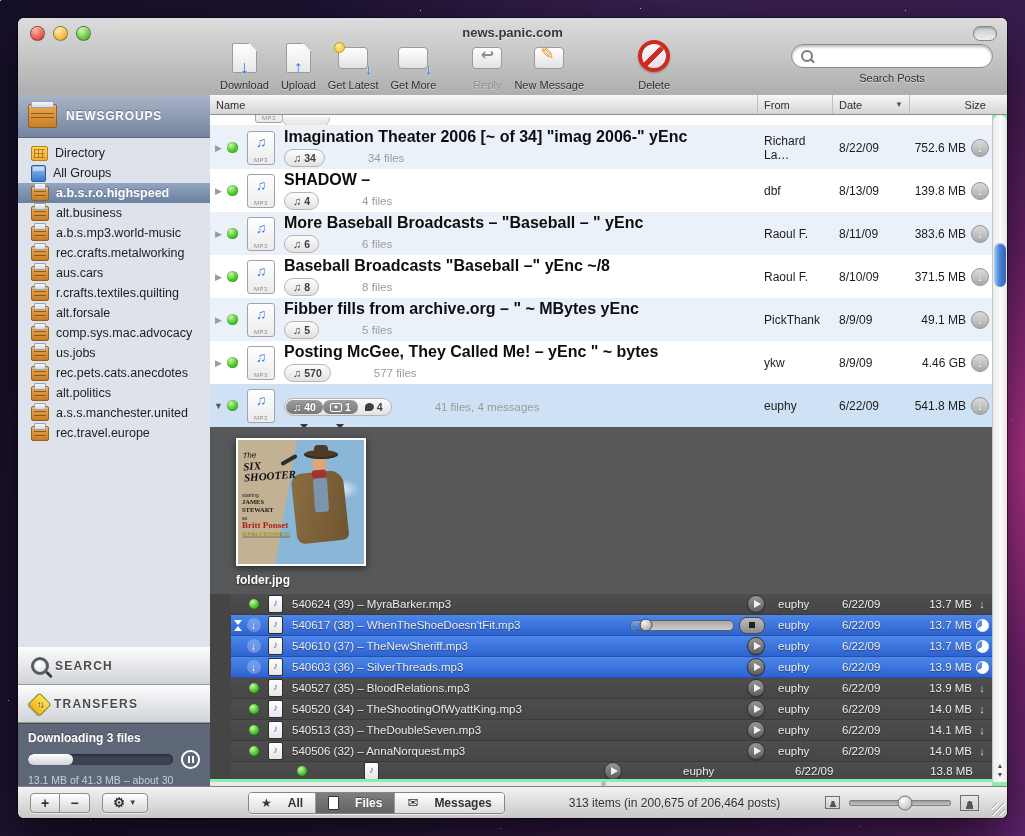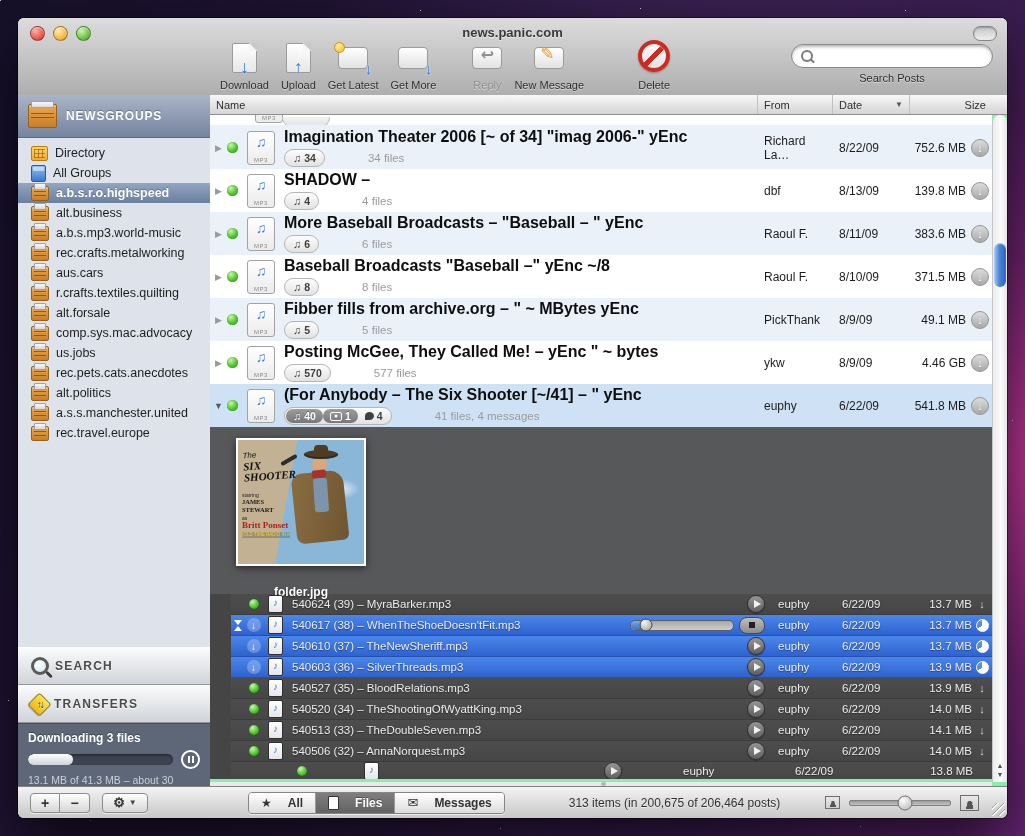--- a/index.html
+++ b/index.html
@@ -151,21 +151,21 @@
   .p-scarf{position:absolute;left:26px;top:22px;width:14px;height:8px;background:#a6332b;border-radius:2px;transform:rotate(-6deg);}
   .p-body{position:absolute;left:8px;top:24px;width:52px;height:70px;background:linear-gradient(105deg,#8a6d42,#6f5530);border-radius:10px 14px 6px 8px;transform:rotate(-6deg);}
   .p-shirt{position:absolute;left:28px;top:30px;width:14px;height:34px;background:#7d94ad;border-radius:3px;transform:rotate(-4deg);}
   .p-gun{position:absolute;left:-6px;top:10px;width:18px;height:4px;background:#2c2c2c;transform:rotate(-30deg);border-radius:2px;}
   .p-credits{position:absolute;left:4px;top:52px;width:48px;line-height:1.25;}
   .p-star{font-size:5px;color:#222;}
   .p-actor{font-size:6.5px;font-weight:bold;color:#1a1a1a;font-family:"Liberation Serif","DejaVu Serif",serif;}
   .p-as{font-size:5px;color:#222;}
   .p-char{font-size:9px;font-weight:bold;color:#b0201a;font-family:"Liberation Serif","DejaVu Serif",serif;line-height:1.05;}
   .p-tag{font-size:4.5px;color:#e8d23a;background:rgba(40,40,40,.25);margin-top:2px;white-space:nowrap;overflow:hidden;}
-  .caption{position:absolute;left:26px;top:158px;width:130px;text-align:center;color:#fff;font-weight:bold;font-size:12px;text-shadow:0 1px 2px rgba(0,0,0,.6);}
+  .caption{position:absolute;left:26px;top:146px;width:130px;color:#fff;font-weight:bold;font-size:12px;text-shadow:0 1px 2px rgba(0,0,0,.6);}
   
   .files{background:#454545;padding-left:21px;}
   .f-row{height:21px;display:flex;align-items:center;font-size:11.5px;color:#ededed;background:linear-gradient(#4d4d4d,#464646);border-bottom:1px solid #3c3c3c;box-sizing:border-box;text-shadow:0 1px 1px rgba(0,0,0,.45);}
   .f-row.selected{background:linear-gradient(#4b87ea,#2e62cf);border-bottom-color:#274fae;}
   .f-row.clipped{height:17px;overflow:hidden;border-bottom:none;gap:48px;}
   .f-hg{width:13px;display:flex;flex-direction:column;align-items:center;flex:0 0 auto;}
   .f-hg i{display:block;width:0;height:0;border:4px solid transparent;}
   .f-hg i.t{border-top:5px solid #fff;border-bottom-width:0;}
   .f-hg i.b{border-bottom:5px solid #fff;border-top-width:0;margin-top:1px;}
   .f-state{width:19px;display:flex;justify-content:center;flex:0 0 auto;}
@@ -539,21 +539,20 @@
     <div class="ng-size">
       <span class="sz">4.46 GB</span>
       <span class="dlcirc">↓</span>
     </div>
   </div>
             <div class="ng-row stripe selected">
     <span class="disc open">▼</span>
     <span class="gdot"></span>
     <span class="mp3icon"></span>
     <div class="ng-main">
-      <div class="ng-title">(For Anybody – The Six Shooter [~/41] – " yEnc</div>
       <div class="ng-meta">
         <span class="pill">
                     <span class="seg active">
                       <span class="bic-note"></span>
                       <span>40</span>
                     </span>
                     <span class="seg active">
                       <span class="bic-camera"></span>
                       <span>1</span>
                     </span>

